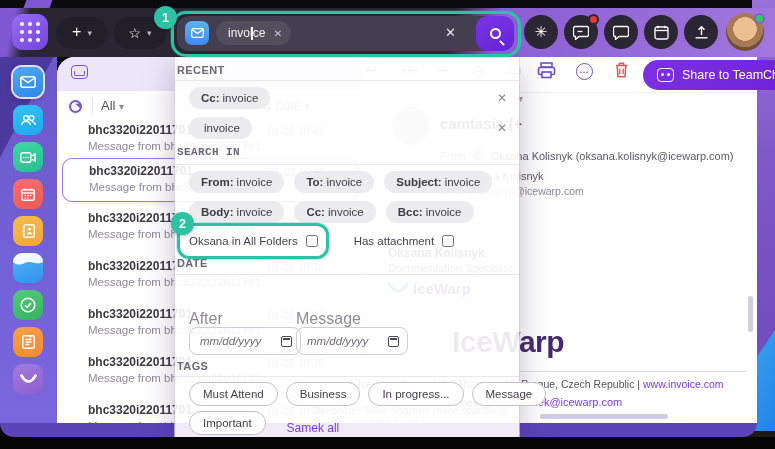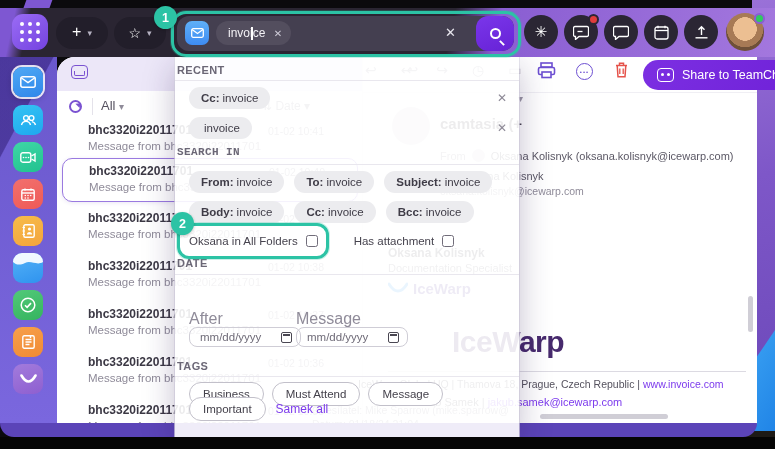--- a/index.html
+++ b/index.html
@@ -80,21 +80,21 @@
   .sec-lbl{position:absolute;left:2px;font-size:11px;font-weight:700;letter-spacing:.4px;color:#6b6776;}
   .phr{position:absolute;left:0;right:0;height:1px;background:#e9e7ee;}
   .prow{position:absolute;left:14px;right:12px;display:flex;align-items:center;}
   .chip{display:inline-flex;align-items:center;background:#ececef;border-radius:14px;padding:5px 12px;font-size:11.5px;color:#3f3c47;white-space:nowrap;}
   .chip b{font-weight:700;margin-right:3px;}
   .rm{margin-left:auto;font-size:12px;color:#8d8996;}
   .plink{color:#7c3aed;font-size:12px;font-weight:500;white-space:nowrap;}
   .cbx{width:12px;height:12px;border:1.6px solid #716d7a;border-radius:2.5px;margin-left:8px;}
   .cbl{font-size:11.5px;color:#46434e;white-space:nowrap;}
   .inp-lbl{font-size:16px;color:#8f8b99;}
-  .dinput{position:absolute;width:112px;height:20px;border:1px solid #cfcdd6;border-radius:8px;display:flex;align-items:center;padding:0 8px 0 10px;font-size:11.5px;color:#6f6b78;}
+  .dinput{position:absolute;width:112px;height:28px;border:1px solid #cfcdd6;border-radius:8px;display:flex;align-items:center;padding:0 8px 0 10px;font-size:11.5px;color:#6f6b78;font-style:italic;}
   .cal-ic{position:relative;margin-left:auto;width:11px;height:11px;border:1.5px solid #4a4752;border-radius:2px;}
   .cal-ic::before{content:"";position:absolute;left:1px;top:1px;right:1px;height:2px;background:#4a4752;}
   .tag{border:1px solid #c2c0ca;border-radius:12px;background:#fff;padding:5px 13px;font-size:11.5px;color:#44414b;white-space:nowrap;}
 
   
   #bottom-bar{left:0;top:423px;width:757px;height:14px;background:#5b44b8;border-radius:0 0 16px 16px;z-index:1;}
   #black-band{left:0;top:437px;width:775px;height:12px;background:#050505;z-index:7;}
 
   
   .hl-rect{border:3px solid #2cc3a5;border-radius:15px;box-shadow:0 0 0 1px rgba(44,195,165,.25);z-index:8;}
@@ -299,25 +299,26 @@
         <span class="cal-ic"></span>
     </div>
     <div class="dinput" style="left:121px;top:270px;">
       <span>mm/dd/yyyy</span>
         <span class="cal-ic"></span>
     </div>
 
     <span class="sec-lbl" style="top:303px;">TAGS</span>
     <div class="phr" style="top:319px;"></div>
     <div class="prow" style="top:325px;gap:8px;">
+      <span class="tag">Must Attend</span>
       <span class="tag">Business</span>
-      <span class="tag">Must Attend</span>
+      <span class="tag">In progress...</span>
       <span class="tag">Message</span>
     </div>
-    <div class="prow" style="top:340px;gap:10px;">
+    <div class="prow" style="top:354px;gap:21px;align-items:flex-end;">
       <span class="tag">Important</span>
       <a class="plink">Samek all</a>
     </div>
   </div>
 
   <div class="abs" id="topbar">
     <div class="abs" id="grid-btn">
       <i></i>
         <i></i>
         <i></i>

